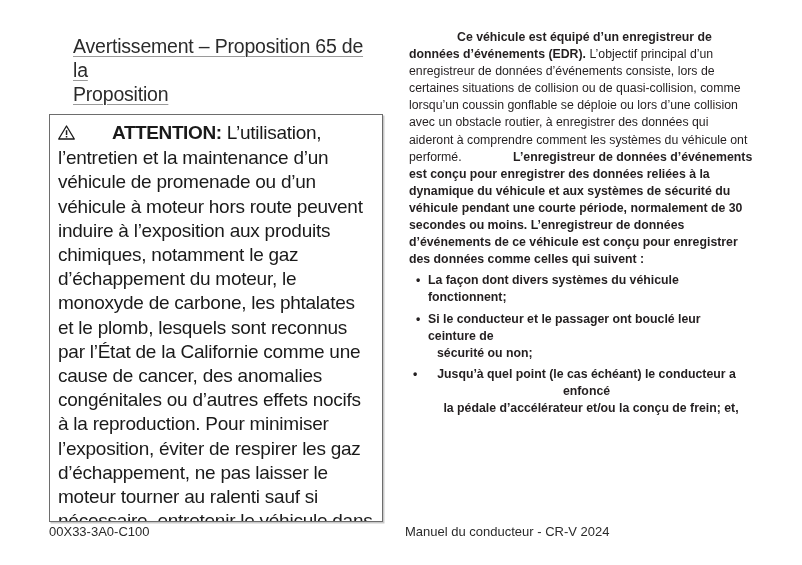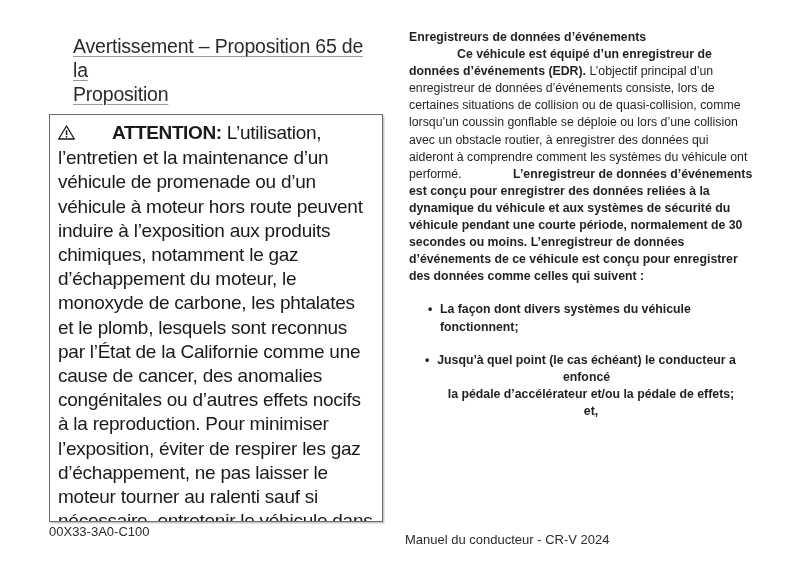--- a/index.html
+++ b/index.html
@@ -92,21 +92,21 @@
 
   #edr-bullet-list {
     list-style: none;
     margin: 0;
     padding: 0;
     font-weight: bold;
   }
   #edr-bullet-list li {
     position: relative;
     padding-left: 15px;
-    margin: 16px;
+    margin: 4px;
   }
   #edr-bullet-list li.tight {
     padding-left: 10px;
     text-align: center;
   }
   #edr-bullet-list li::before {
     content: "\2022";
     position: absolute;
     left: 3px;
     top: 0;
@@ -130,21 +130,21 @@
     color: #2b2b2b;
   }
   #footer-part-number {
     position: absolute;
     left: 49px;
     top: 0;
   }
   #footer-manual-title {
     position: absolute;
     left: 405px;
-    top: 8px;
+    top: 0;
   }
 </style>
 </head>
 <body>
 
 <div id="left-column">
 
   <h1 id="prop65-title"><span class="ul">Avertissement – Proposition 65 de la</span><br><span class="ul">Proposition</span></h1>
 
   <div id="warning-box">
@@ -152,27 +152,27 @@
             <polygon points="8.5,1 16.3,14 0.7,14" fill="none" stroke="#1a1a1a" stroke-width="1.3" stroke-linejoin="round"></polygon>
             <rect x="7.8" y="5.2" width="1.5" height="4.8" fill="#1a1a1a"></rect>
             <rect x="7.8" y="11" width="1.5" height="1.5" fill="#1a1a1a"></rect>
           </svg></span><span id="warning-label">ATTENTION:</span><span> L’utilisation, l’entretien et la maintenance d’un véhicule de promenade ou d’un véhicule à moteur hors route peuvent induire à l’exposition aux produits chimiques, notamment le gaz d’échappement du moteur, le monoxyde de carbone, les phtalates et le plomb, lesquels sont reconnus par l’État de la Californie comme une cause de cancer, des anomalies congénitales ou d’autres effets nocifs à la reproduction. Pour minimiser l’exposition, éviter de respirer les gaz d’échappement, ne pas laisser le moteur tourner au ralenti sauf si nécessaire, entretenir le véhicule dans une zone bien ventilée et porter des gants ou se laver les mains fréquemment lors de l’entretien du véhicule. Pour de plus amples renseignements, visiter </span></p>
   </div>
 
 </div>
 
 <div id="right-column">
 
-  <p id="edr-heading">Enregistreurs de données d’événements</p>
 
   <p id="edr-body"><span class="b">Ce véhicule est équipé d’un enregistreur de données d’événements (EDR).</span><span> L’objectif principal d’un enregistreur de données d’événements consiste, lors de certaines situations de collision ou de quasi-collision, comme lorsqu’un coussin gonflable se déploie ou lors d’une collision avec un obstacle routier, à enregistrer des données qui aideront à comprendre comment les systèmes du véhicule ont performé. </span><span class="b">L’enregistreur de données d’événements est conçu pour enregistrer des données reliées à la dynamique du véhicule et aux systèmes de sécurité du véhicule pendant une courte période, normalement de 30 secondes ou moins. L’enregistreur de données d’événements de ce véhicule est conçu pour enregistrer des données comme celles qui suivent&nbsp;:</span></p>
 
   <ul id="edr-bullet-list">
     <li><span>La façon dont divers systèmes du véhicule fonctionnent;</span></li>
-    <li class="tight"><span>Jusqu’à quel point (le cas échéant) le conducteur a enfoncé</span><span class="cont">la pédale d’accélérateur et/ou la pédale de effets; et,</span></li>
+    <li><span>Si le conducteur et le passager ont bouclé leur ceinture de</span><span class="cont">sécurité ou non;</span></li>
+    <li class="tight"><span>Jusqu’à quel point (le cas échéant) le conducteur a enfoncé</span><span class="cont">la pédale d’accélérateur et/ou la conçu de frein; et,</span></li>
   </ul>
 
 </div>
 
 <div id="page-footer">
   <span id="footer-part-number">00X33-3A0-C100</span>
   <span id="footer-manual-title">Manuel du conducteur - CR-V 2024</span>
 </div>
 
 </body></html>

